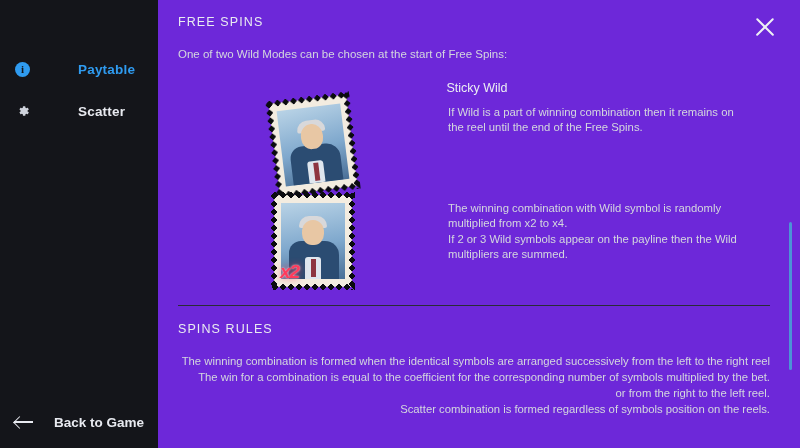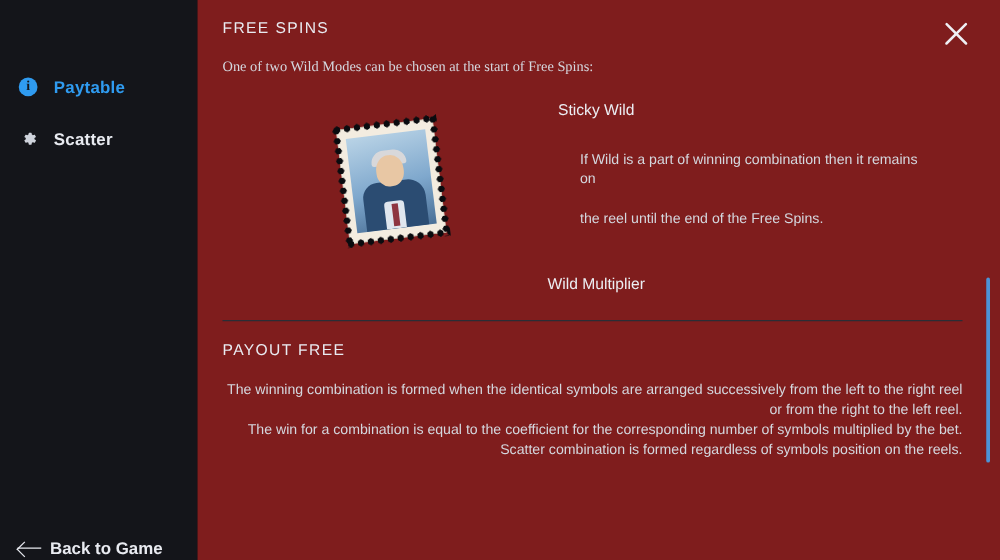--- a/index.html
+++ b/index.html
@@ -34,20 +34,21 @@
     height: 42px;
     padding-left: 14px;
     gap: 12px;
     cursor: pointer;
   }
   .side-item .s-label {
     font-size: 13.5px;
     font-weight: bold;
     color: #e8eaf0;
     letter-spacing: 0.2px;
+    margin-left: 35px;
   }
   .side-item.active .s-label { color: #2f9bf0; }
   .side-ico {
     width: 17px; height: 17px;
     display: flex; align-items: center; justify-content: center;
     flex: 0 0 17px;
   }
   .ico-info {
     width: 15px; height: 15px;
     border-radius: 50%;
@@ -75,24 +76,24 @@
   }
   .ico-gear {
     width: 16px; height: 16px;
     position: relative;
   }
   .ico-gear svg { display: block; }
 
   .back-row {
     position: absolute;
     left: 14px;
-    bottom: 2px;
+    bottom: 18px;
     display: flex;
-    align-items: center;
-    gap: 6px;
+    align-items: flex-start;
+    gap: 20px;
     cursor: pointer;
   }
   .back-arrow {
     width: 20px; height: 14px;
     position: relative;
   }
   .back-arrow:before {
     content: "";
     position: absolute;
     left: 0; top: 6px;
@@ -112,40 +113,39 @@
     font-size: 13.5px;
     font-weight: bold;
     color: #e8eaf0;
   }
 
   
   .main {
     flex: 1 1 auto;
     position: relative;
     height: 448px;
-    background: #7f1d1d;
+    background: #6d28d9;
     overflow: hidden;
   }
   .content {
     position: absolute;
     left: 0; top: 0; right: 0; bottom: 0;
     padding: 12px 30px 0 20px;
   }
 
   .sec-title {
     font-size: 12.5px;
     color: #e9ebf1;
     letter-spacing: 1.1px;
     margin: 3px 0 0 0;
   }
   .intro {
     font-size: 11.5px;
     color: #d4d7de;
     margin-top: 19px;
-    font-family: Liberation Serif, serif;
   }
 
   .mode-name {
     font-size: 12.5px;
     color: #eceef3;
     margin-top: 21px;
     padding-left: 6px;
     text-align: center;
   }
 
@@ -251,21 +251,21 @@
     letter-spacing: -1px;
   }
 
   .mode-desc {
     font-size: 11.3px;
     color: #d4d7de;
     line-height: 1.35;
     padding-top: 6px;
     max-width: 310px;
   }
-  .mode-desc p { margin: 16px; }
+  .mode-desc p { margin: 0; }
 
   .divider {
     margin-top: 18px;
     height: 1px;
     background: #2a2d36;
   }
 
   .payout-title {
     font-size: 12.5px;
     color: #e9ebf1;
@@ -372,31 +372,52 @@
               </div>
             </div>
           </div>
         </div>
         <div class="mode-desc">
           <p>If Wild is a part of winning combination then it remains on</p>
           <p>the reel until the end of the Free Spins.</p>
         </div>
       </div>
 
-      <div class="mode-name">Wild Multiplier</div>
       <div class="mode-block">
+        <div class="stamp-wrap">
+          <div class="stamp">
+            <span class="edge-l"></span>
+              <span class="edge-r"></span>
+            <div class="inner">
+              <div class="man">
+                <div class="body"></div>
+                <div class="shirt"></div>
+                <div class="tie"></div>
+                <div class="hair"></div>
+                <div class="head"></div>
+              </div>
+            </div>
+            <div class="x2-badge">x2</div>
+          </div>
+        </div>
+        <div class="mode-desc">
+          <p>The winning combination with Wild symbol is randomly</p>
+          <p>multiplied from x2 to x4.</p>
+          <p>If 2 or 3 Wild symbols appear on the payline then the Wild</p>
+          <p>multipliers are summed.</p>
+        </div>
       </div>
 
       <div class="divider"></div>
 
-      <div class="payout-title">PAYOUT FREE</div>
+      <div class="payout-title">SPINS RULES</div>
       <div class="payout-list">
         <p>The winning combination is formed when the identical symbols are arranged successively from the left to the right reel</p>
+        <p>The win for a combination is equal to the coefficient for the corresponding number of symbols multiplied by the bet.</p>
         <p>or from the right to the left reel.</p>
-        <p>The win for a combination is equal to the coefficient for the corresponding number of symbols multiplied by the bet.</p>
         <p>Scatter combination is formed regardless of symbols position on the reels.</p>
 
       </div>
     </div>
 
     <div class="close-btn"></div>
 
     <div class="scrollbar-track"></div>
     <div class="scrollbar-thumb"></div>
   </div>

